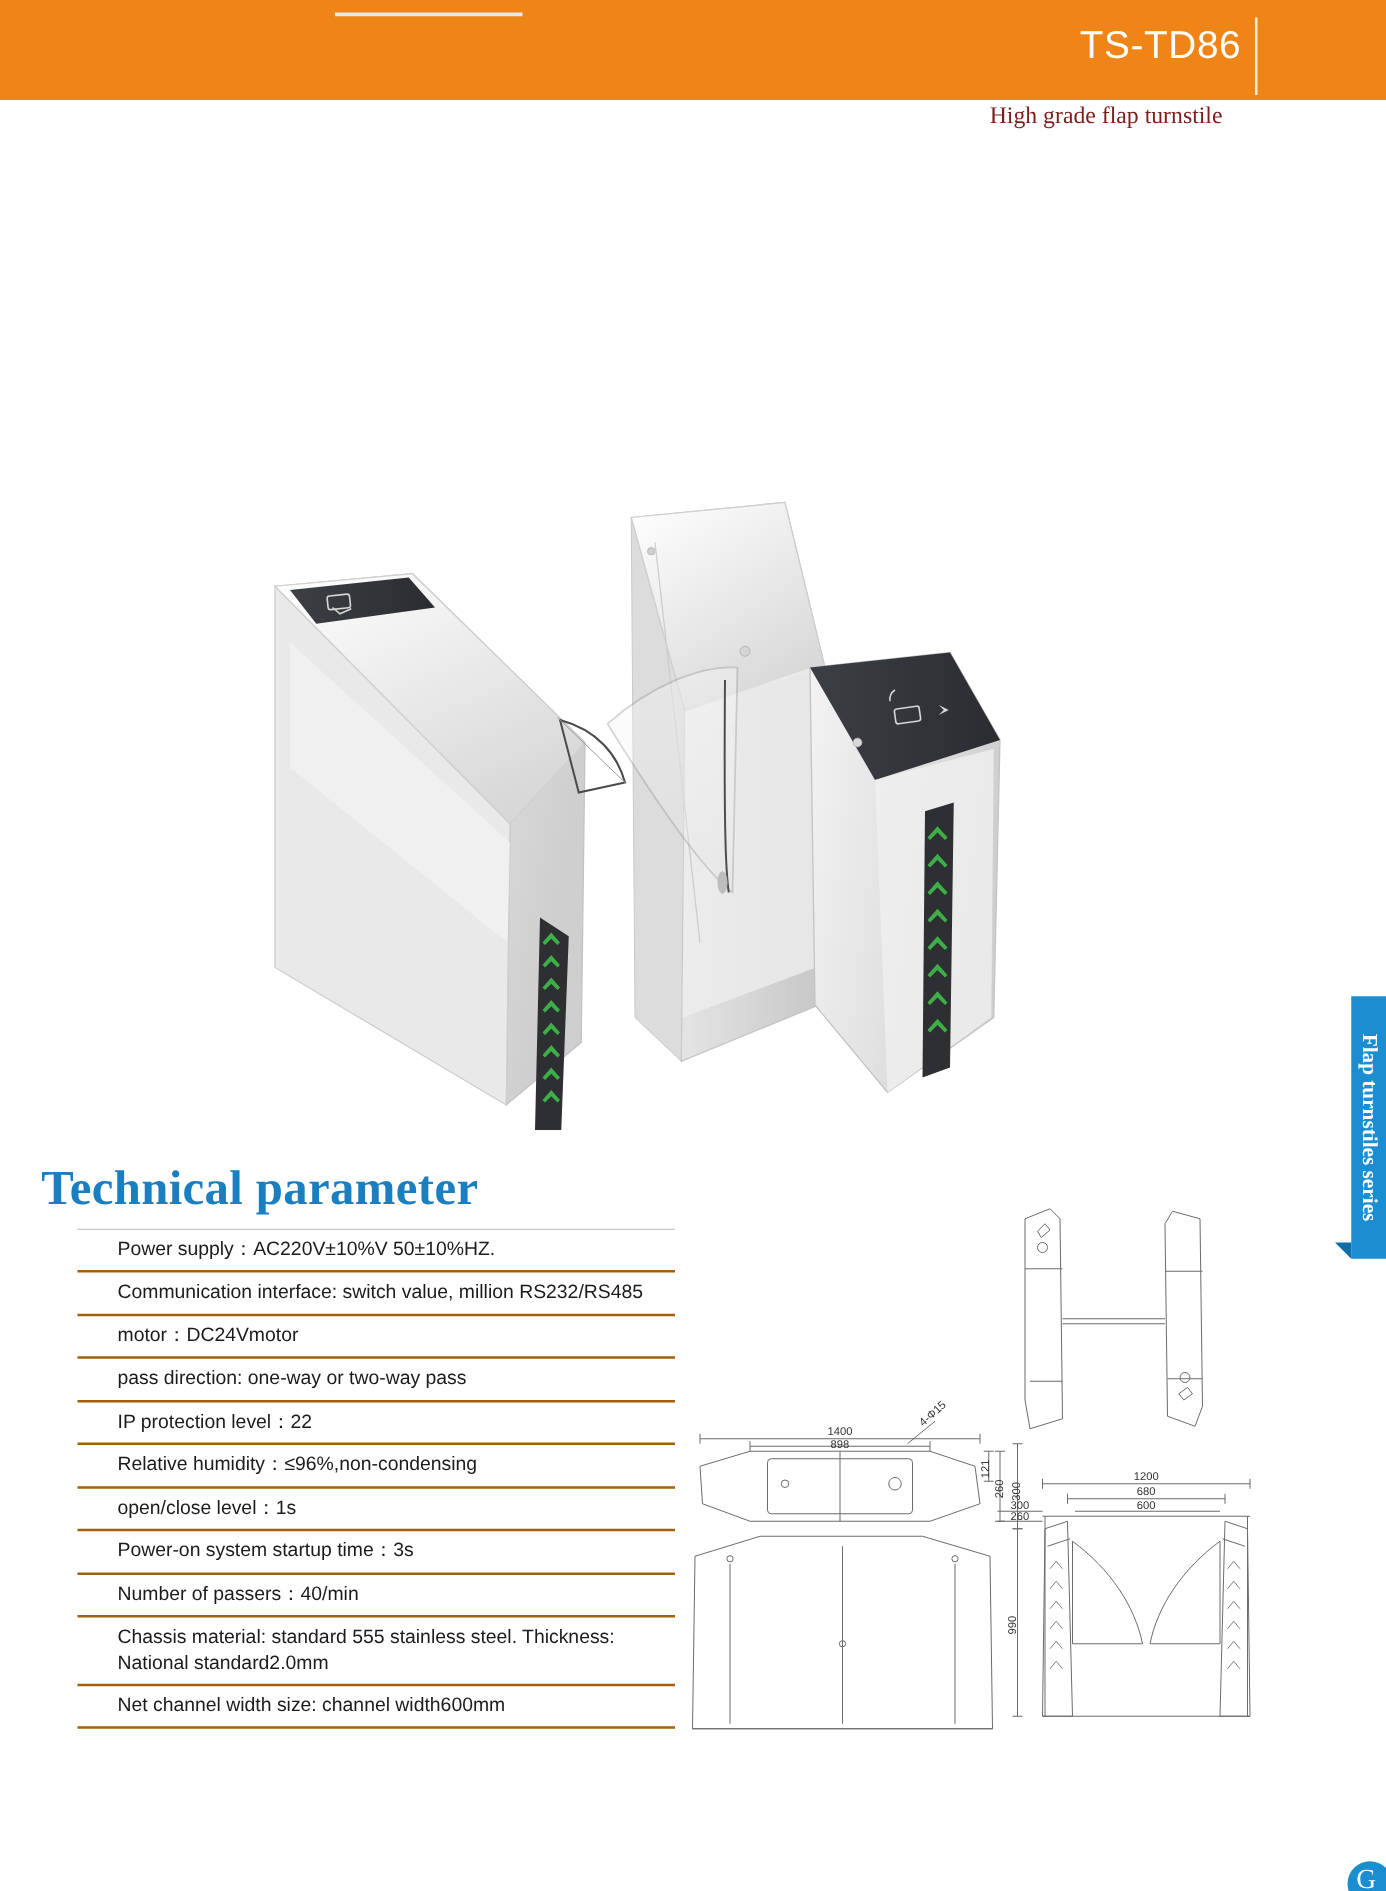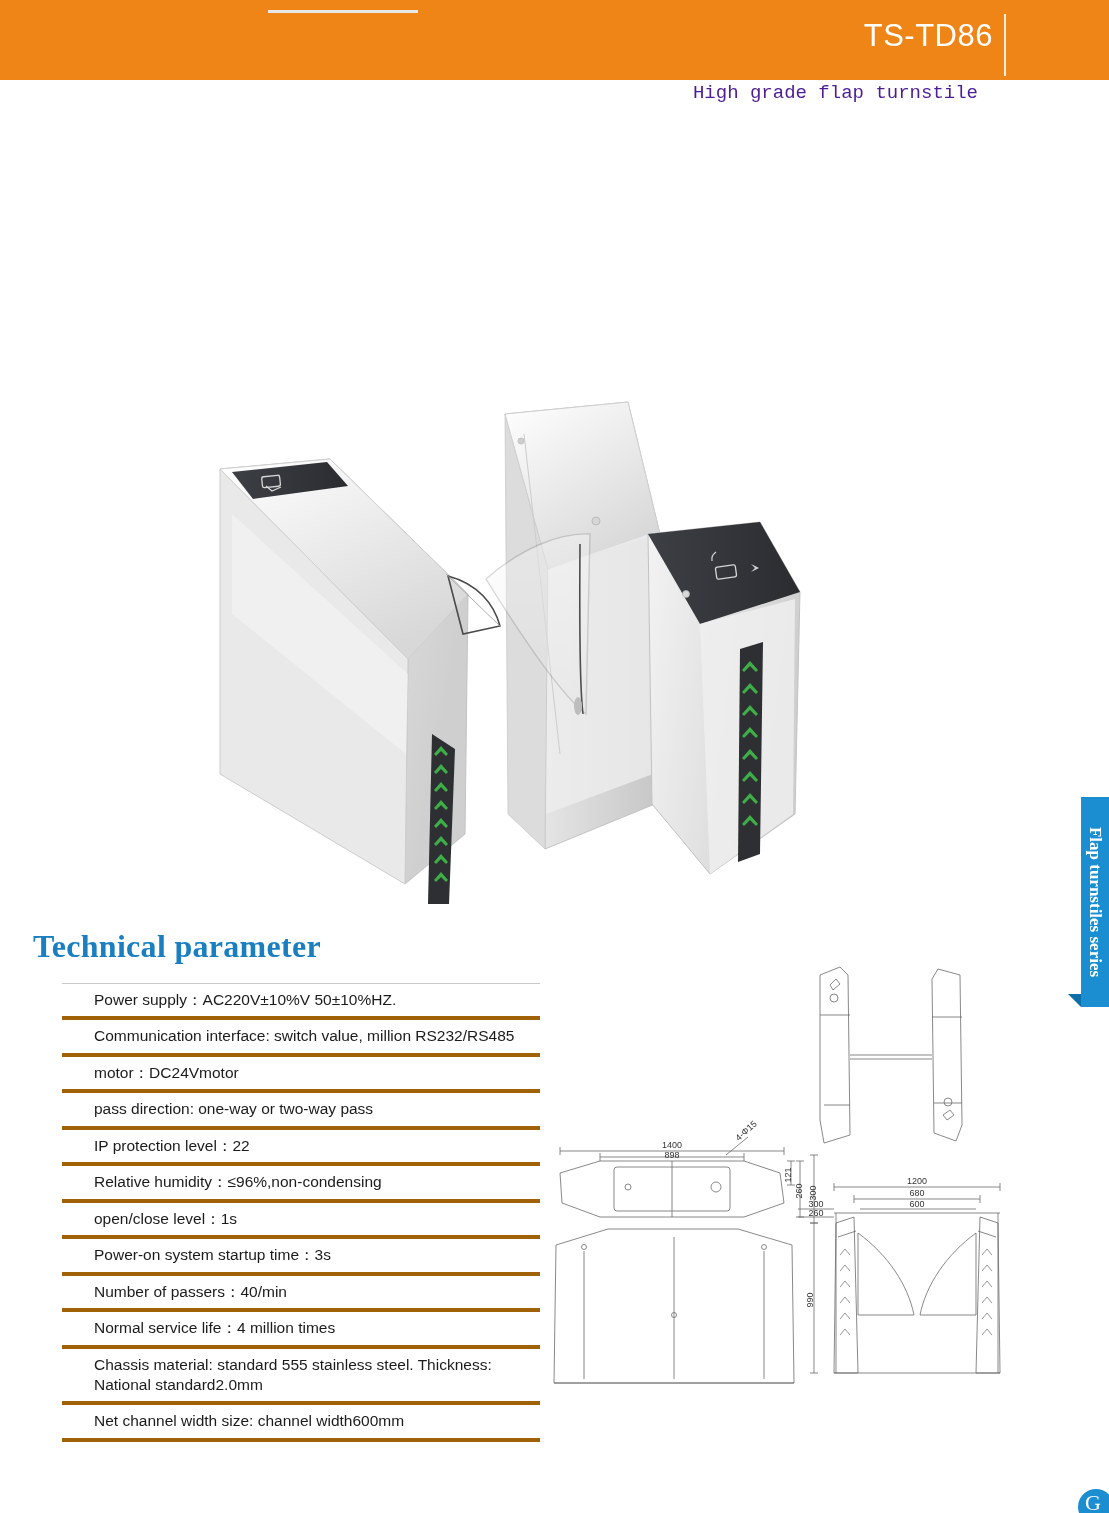--- a/index.html
+++ b/index.html
@@ -48,22 +48,22 @@
     width: 2px;
     height: 62px;
     background: #ffffff;
     opacity: 0.85;
   }
   .header-subtitle {
     position: absolute;
     right: 131px;
     top: 82px;
     font-size: 19px;
-    color: #4c1d95;
-    font-family: Liberation Mono, monospace;
+    color: #7f1d1d;
+    font-family: Liberation Serif, serif;
     white-space: nowrap;
   }
 
   
   .photo-area {
     position: absolute;
     left: 0;
     top: 114px;
     width: 1109px;
     height: 790px;
@@ -104,33 +104,33 @@
     white-space: nowrap;
   }
 
   
   .tech-title {
     position: absolute;
     left: 33px;
     top: 928px;
     font-family: "Liberation Serif", serif;
     font-weight: bold;
-    font-size: 32px;
+    font-size: 39px;
     color: #1a7fc1;
     letter-spacing: 0.3px;
   }
   .spec-table {
     position: absolute;
     left: 62px;
     top: 983px;
     width: 478px;
     border-collapse: collapse;
   }
   .spec-table tr {
-    border-bottom: 4px solid #a16207;
+    border-bottom: 2px solid #a16207;
   }
   .spec-table tr:first-child {
     border-top: 1px solid #c9c9c9;
   }
   .spec-table td {
     padding: 6px 4px 6px 32px;
     font-size: 15.5px;
     color: #1b1b1b;
     line-height: 1.32;
     font-family: "Liberation Sans", sans-serif;
@@ -314,23 +314,20 @@
     <tr>
         <td>open/close level：1s</td>
       </tr>
     <tr>
         <td>Power-on system startup time：3s</td>
       </tr>
     <tr>
         <td>Number of passers：40/min</td>
       </tr>
     <tr>
-        <td>Normal service life：4 million times</td>
-      </tr>
-    <tr>
         <td>Chassis material: standard 555 stainless steel. Thickness: National standard2.0mm</td>
       </tr>
     <tr>
         <td>Net channel width size: channel width600mm</td>
       </tr>
   </tbody>
 </table>
 
 <div class="drawings">
   <svg width="540" height="480" viewBox="0 0 540 480">

